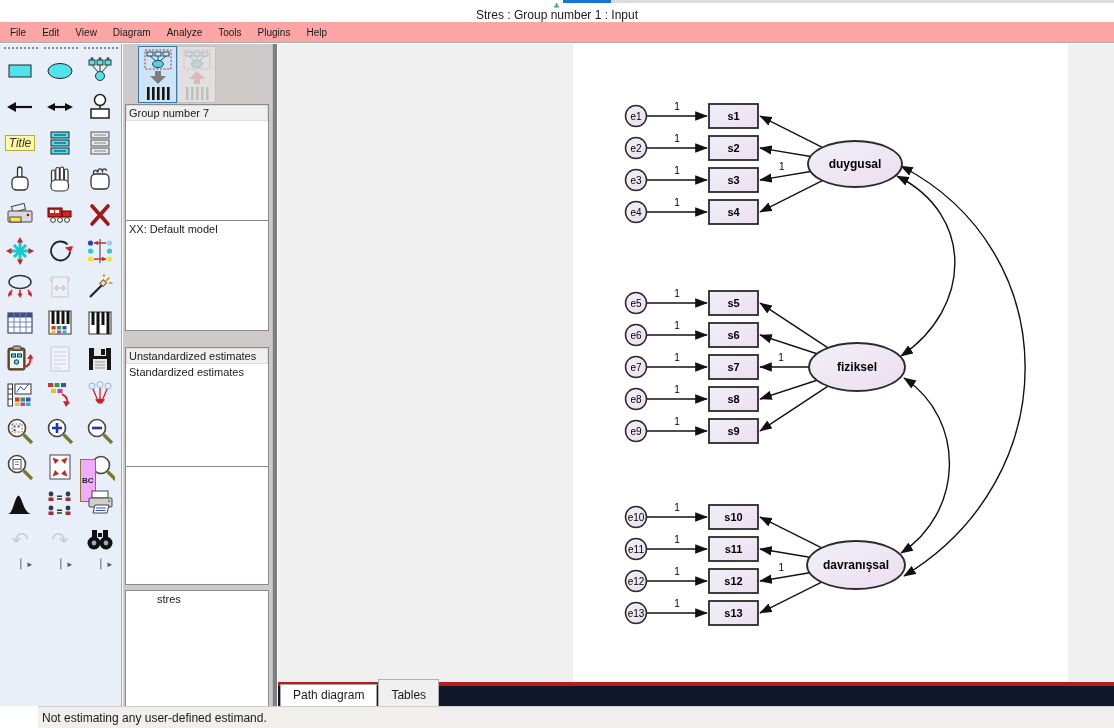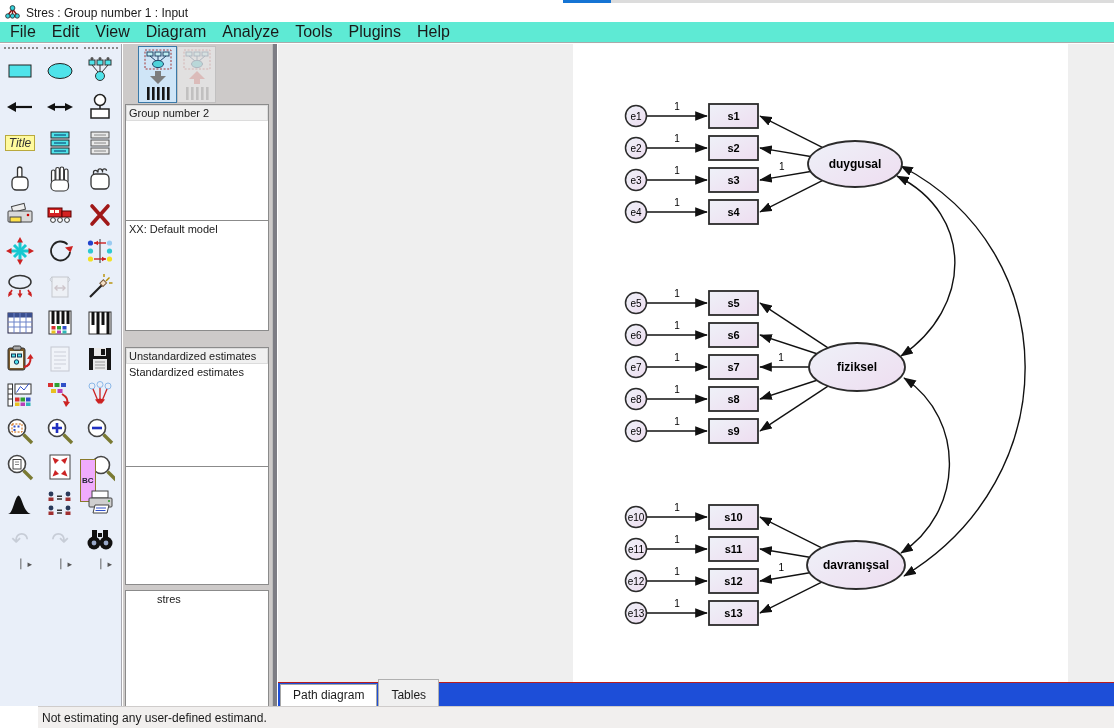--- a/index.html
+++ b/index.html
@@ -4,26 +4,26 @@
 <style>
   html,body{margin:0;padding:0;background:#fff;}
   .app{position:relative;width:1114px;height:728px;overflow:hidden;
        font-family:"Liberation Sans",sans-serif;background:#fff;color:#1a1a1a;}
   
   .top-strip{position:absolute;left:0;top:0;width:1114px;height:3px;background:#fff;}
   .top-strip .blue{position:absolute;left:563px;top:0;width:48px;height:3px;background:#1574d4;}
   .top-strip .grey{position:absolute;left:611px;top:0;width:503px;height:3px;background:#dcdcdc;}
   
   .titlebar{position:absolute;left:0;top:3px;width:1114px;height:19px;background:#fff;
-            display:flex;align-items:center;font-size:12px;}
+            display:flex;align-items:center;font-size:12px;flex-direction:column;}
   .titlebar svg{margin:0 6px 0 5px;}
   
-  .menubar{position:absolute;left:0;top:22px;width:1114px;height:21px;background:#5eead4;
+  .menubar{position:absolute;left:0;top:22px;width:1114px;height:21px;background:#fca5a5;
            display:flex;align-items:center;padding-left:2px;box-sizing:border-box;
-           border-bottom:1px solid #aaa;font-size:16px;}
+           border-bottom:1px solid #aaa;font-size:10px;}
   .menubar .mi{padding:2px 8px;cursor:default;}
   
   .toolbar{position:absolute;left:0;top:44px;width:122px;height:662px;background:#e9eff9;
            border-right:1px solid #a9a9b0;box-sizing:border-box;}
   .handles{display:flex;height:9px;}
   .handles span{width:34px;margin:3px 2px 0 4px;border-top:2px dotted #8a8a8a;height:0;}
   .tgrid{display:grid;grid-template-columns:40px 40px 40px;grid-auto-rows:36px;}
   .tc{display:flex;align-items:center;justify-content:center;position:relative;cursor:pointer;}
   .tc.disabled{opacity:.45;filter:grayscale(60%);}
   .tico{width:30px;height:30px;display:block;}
@@ -43,22 +43,22 @@
   .pbtn.disabled{opacity:.55;cursor:default;}
   .pbox{position:absolute;left:2px;width:144px;background:#fff;border:1px solid #8b8b8b;
         box-sizing:border-box;font-size:11px;overflow:hidden;}
   .pbox .item{padding:2px 3px;white-space:nowrap;cursor:default;}
   .pbox .item.sel{background:#f0f0f0;border:1px solid #dcdcdc;padding:1px 2px;}
   
   .canvas{position:absolute;left:278px;top:44px;width:836px;height:638px;background:#efefef;}
   .splitter{position:absolute;left:272px;top:44px;width:6px;height:662px;background:#7d7d84;
             border-left:1px solid #bbb;border-right:1px solid #fff;box-sizing:border-box;cursor:ew-resize;}
   
-  .tabstrip{position:absolute;left:278px;top:682px;width:836px;height:24px;background:#1d4ed8;
-            border-top:1px solid #b91c1c;display:flex;align-items:flex-end;box-sizing:border-box;}
+  .tabstrip{position:absolute;left:278px;top:682px;width:836px;height:24px;background:#0f172a;
+            border-top:4px solid #b91c1c;display:flex;align-items:flex-end;box-sizing:border-box;}
   .tab{font-size:12px;padding:3px 12px 4px 12px;cursor:pointer;}
   .tab.active{background:#fff;border:1px solid #a6a6a6;border-bottom:none;margin-left:2px;}
   .tab.inactive{background:#f0f0f0;border:1px solid #b0b0b0;border-bottom:none;margin-left:1px;padding-top:8px;}
   
   .statusbar{position:absolute;left:0;top:706px;width:1114px;height:22px;background:#f1efee;
              border-top:1px solid #cfcccb;font-size:12px;display:flex;align-items:center;
              padding-left:4px;box-sizing:border-box;margin-left:38px;}
 </style>
 </head>
 <body>
@@ -587,21 +587,21 @@
               <rect x="9" y="38" width="2.6" height="13"></rect>
             <rect x="14" y="38" width="2.6" height="13"></rect>
               <rect x="19" y="38" width="2.6" height="13"></rect>
             <rect x="24" y="38" width="2.6" height="13"></rect>
           </g>
         </svg>
       </div>
     </div>
 
     <div class="pbox" style="top:60px;height:122px;">
-      <div class="item sel">Group number 2</div>
+      <div class="item sel">Group number 7</div>
     </div>
     <div class="pbox" style="top:176px;height:111px;">
       <div class="item">XX: Default model</div>
     </div>
     <div class="pbox" style="top:303px;height:131px;">
       <div class="item sel">Unstandardized estimates</div>
       <div class="item">Standardized estimates</div>
     </div>
     <div class="pbox" style="top:422px;height:119px;"></div>
     <div class="pbox" style="top:546px;height:122px;padding-left:28px;">

